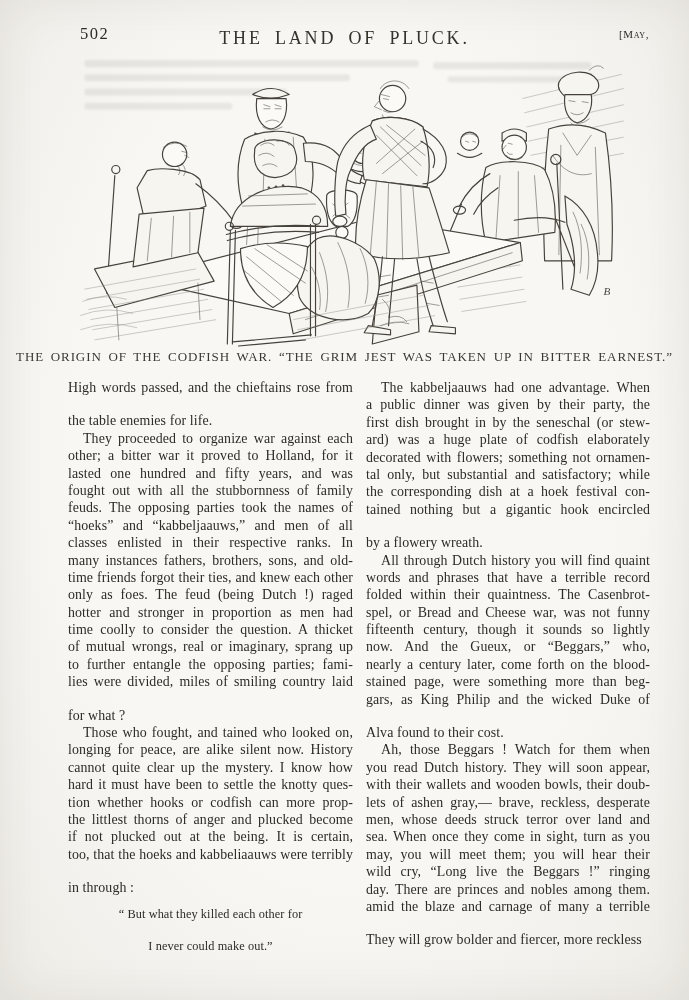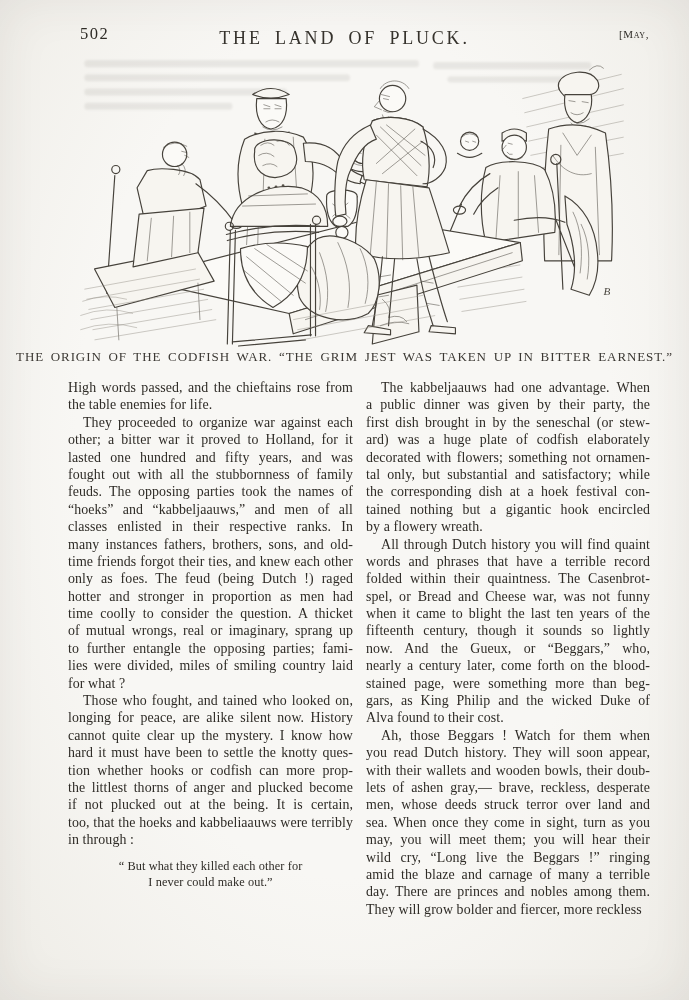--- a/index.html
+++ b/index.html
@@ -18,21 +18,21 @@
   figure{margin:0;}
   .plate{position:absolute;left:76px;top:54px;width:548px;height:294px;}
   .caption{position:absolute;left:0;right:0;top:349px;text-align:center;
            font-size:13px;letter-spacing:.9px;word-spacing:2.6px;color:#3b3833;}
   
   .col{position:absolute;top:379px;}
   .col.left{left:68px;width:285px;}
   .col.right{left:366px;width:284px;}
   .ln{text-align:justify;text-align-last:justify;height:17.4px;line-height:17.4px;
       overflow:hidden;font-size:13.9px;letter-spacing:.1px;}
-  .ln.last{text-align-last:left;}
+  .ln.last{text-align-last:left;margin-top:16px;}
   .ln.ind{text-indent:15px;}
   .para.verse{margin-top:9px;}
   .para.verse .ln{text-align:center;text-align-last:center;font-size:12.3px;
                   height:16.5px;line-height:16.5px;}
   
   .s{fill:none;stroke:#46423b;stroke-width:1.15;stroke-linecap:round;stroke-linejoin:round;}
   .sf{fill:#f7f5f0;stroke:#46423b;stroke-width:1.15;stroke-linejoin:round;}
   .sw{fill:#fbfaf7;stroke:#46423b;stroke-width:1.15;stroke-linejoin:round;}
   .f{fill:none;stroke:#55504a;stroke-width:.65;stroke-linecap:round;opacity:.85;}
   .h{fill:none;stroke:#8b867c;stroke-width:.7;opacity:.6;}
@@ -259,37 +259,36 @@
           <div class="ln">tal only, but substantial and satisfactory; while</div>
           <div class="ln">the corresponding dish at a hoek festival con-</div>
           <div class="ln">tained nothing but a gigantic hook encircled</div>
           <div class="ln last">by a flowery wreath.</div>
         </div>
         <div class="para">
           <div class="ln ind">All through Dutch history you will find quaint</div>
           <div class="ln">words and phrases that have a terrible record</div>
           <div class="ln">folded within their quaintness.  The Casenbrot-</div>
           <div class="ln">spel, or Bread and Cheese war, was not funny</div>
-          <div class="ln">when it came to blight the last ten years of the</div>
           <div class="ln">fifteenth century, though it sounds so lightly</div>
           <div class="ln">now.  And the Gueux, or “Beggars,” who,</div>
           <div class="ln">nearly a century later, come forth on the blood-</div>
           <div class="ln">stained page, were something more than beg-</div>
           <div class="ln">gars, as King Philip and the wicked Duke of</div>
           <div class="ln last">Alva found to their cost.</div>
         </div>
         <div class="para">
           <div class="ln ind">Ah, those Beggars !  Watch for them when</div>
           <div class="ln">you read Dutch history.  They will soon appear,</div>
           <div class="ln">with their wallets and wooden bowls, their doub-</div>
           <div class="ln">lets of ashen gray,— brave, reckless, desperate</div>
           <div class="ln">men, whose deeds struck terror over land and</div>
           <div class="ln">sea.  When once they come in sight, turn as you</div>
           <div class="ln">may, you will meet them; you will hear their</div>
           <div class="ln">wild cry, “Long live the Beggars !” ringing</div>
+          <div class="ln">day.  There are princes and nobles among them.</div>
           <div class="ln">amid the blaze and carnage of many a terrible</div>
-          <div class="ln">day.  There are princes and nobles among them.</div>
           <div class="ln last">They will grow bolder and fiercer, more reckless</div>
         </div>
       </div>
   </main>
 
 </div>
 
 </body></html>

